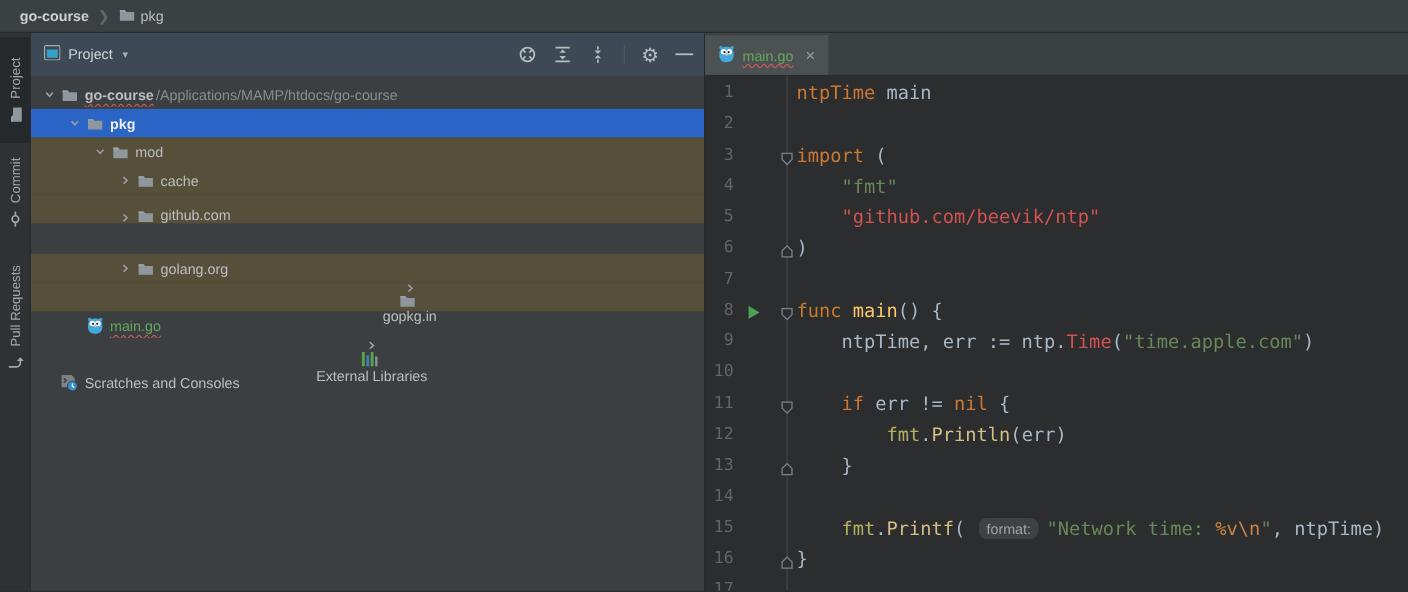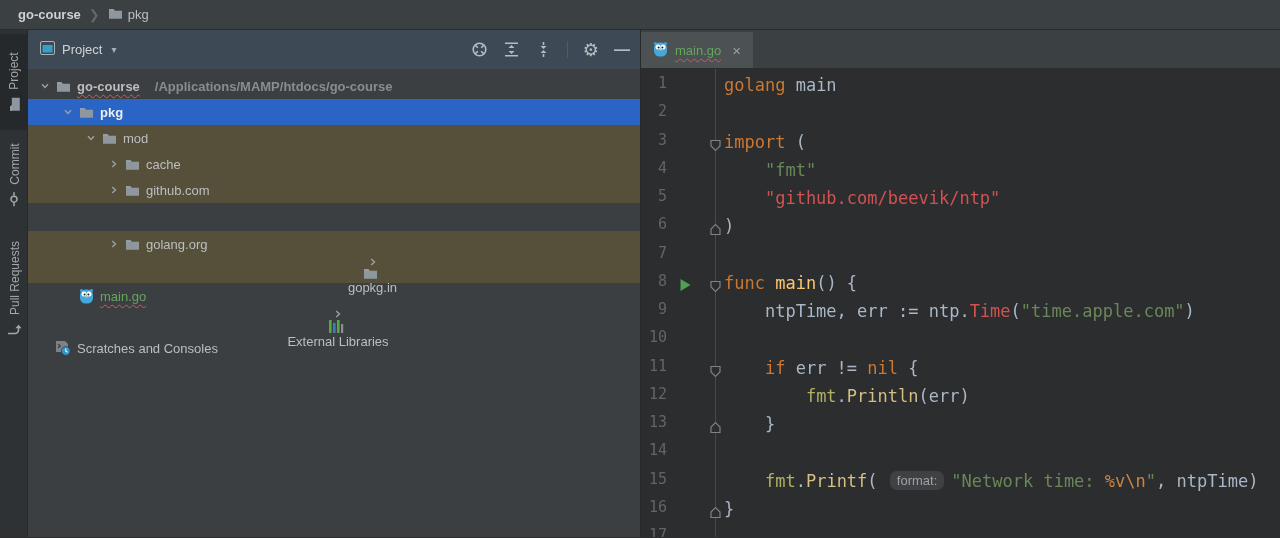--- a/index.html
+++ b/index.html
@@ -30,21 +30,21 @@
   .hdr-divider { width:1px; height:17px; background:#565b5e; }
   .tree { flex:1; padding-top:4px; overflow:hidden; font-size:13px; color:#bcbec0; }
   .tree-row { height:26px; display:flex; align-items:center; white-space:nowrap; }
   .tree-row.sel { background:var(--sel); color:#eceded; }
   .tree-row.olive { background:var(--olive); }
   .chev { width:17px; display:inline-flex; justify-content:center; align-items:center; flex:0 0 auto; }
   .t-icon { width:20px; display:inline-flex; justify-content:center; align-items:center; flex:0 0 auto; margin-right:4px; }
   .t-label.bold { font-weight:bold; }
   .t-label.green { color:var(--green_file); }
   .squig { text-decoration:underline wavy var(--red_squiggle) 1px; text-underline-offset:3px; }
-  .t-suffix { color:#8a8d8f; margin-left:15px;font-weight:bold; }
+  .t-suffix { color:#8a8d8f; margin-left:2px; }
   
   .editor { flex:1; display:flex; flex-direction:column; background:var(--bg_editor); }
   .tabbar { height:39px; background:var(--bg_topbar); border-bottom:1px solid #2a2c2e;
     display:flex; align-items:flex-end; flex:0 0 auto; }
   .tab { height:36px; background:var(--bg_tab); display:flex; align-items:center; gap:7px;
     padding:0 12px; font-size:13px; color:var(--green_file); }
   .tab .close { color:#9aa0a3; font-size:15px; margin-left:4px; }
   .code-area { flex:1; display:flex; overflow:hidden;
     font-family:"DejaVu Sans Mono", monospace; font-size:17px; }
   .gutter { width:75px; flex:0 0 auto; border-right:1px solid #47494b; padding-top:2px; }
@@ -222,21 +222,21 @@
           <span class="t-icon">
             <span style="display: inline-flex; align-items: center;">
               <svg width="15" height="13" viewBox="0 0 15 13">
                 <path d="M1 2.2h4.3l1.5 1.6h7.2v8H1z" fill="#8e979e"></path>
                 <path d="M1 2.2h4.3l1.5 1.6H1z" fill="#9aa3aa"></path>
               </svg>
             </span>
           </span>
           <span class="t-label">cache</span>
         </div>
-        <div class="tree-row olive" style="padding-left: 77px;">
+        <div class="tree-row olive" style="padding-left: 77px; align-items: flex-end;">
           <span class="chev">
             <span style="display: inline-flex; align-items: center;">
               <svg width="10" height="10" viewBox="0 0 10 10">
                 <path d="M3.2 2 L6.5 5 L3.2 8" fill="none" stroke="#9da1a4" stroke-width="1.4"></path>
               </svg>
             </span>
           </span>
           <span class="t-icon">
             <span style="display: inline-flex; align-items: center;">
               <svg width="15" height="13" viewBox="0 0 15 13">
@@ -441,21 +441,21 @@
                 <svg width="13" height="13" viewBox="0 0 13 13">
                   <path d="M2 11.5h9V6L6.5 1.5 2 6z" fill="#2b2d2f" stroke="#7d8287" stroke-width="1.2"></path>
                 </svg>
               </span></span>
           </div>
           <div class="g-row">
             <span class="g-num">17</span>
           </div>
         </div>
       <div class="code" id="code">
-          <div class="c-row"><span class="t-kw">golang</span><span class="t-plain"> main</span></div>
+          <div class="c-row"><span class="t-kw">ntpTime</span><span class="t-plain"> main</span></div>
           <div class="c-row"></div>
           <div class="c-row"><span class="t-kw">import</span><span class="t-plain"> (</span></div>
           <div class="c-row"><span class="t-str">    "fmt"</span></div>
           <div class="c-row"><span class="t-err">    "github.com/beevik/ntp"</span></div>
           <div class="c-row"><span class="t-plain">)</span></div>
           <div class="c-row"></div>
           <div class="c-row"><span class="t-kw">func</span><span class="t-decl"> main</span><span class="t-plain">() {</span></div>
           <div class="c-row"><span class="t-plain">    ntpTime, err := ntp.</span><span class="t-err">Time</span><span class="t-plain">(</span><span class="t-str">"time.apple.com"</span><span class="t-plain">)</span></div>
           <div class="c-row"></div>
           <div class="c-row"><span class="t-plain">    </span><span class="t-kw">if</span><span class="t-plain"> err != </span><span class="t-kw">nil</span><span class="t-plain"> {</span></div>

